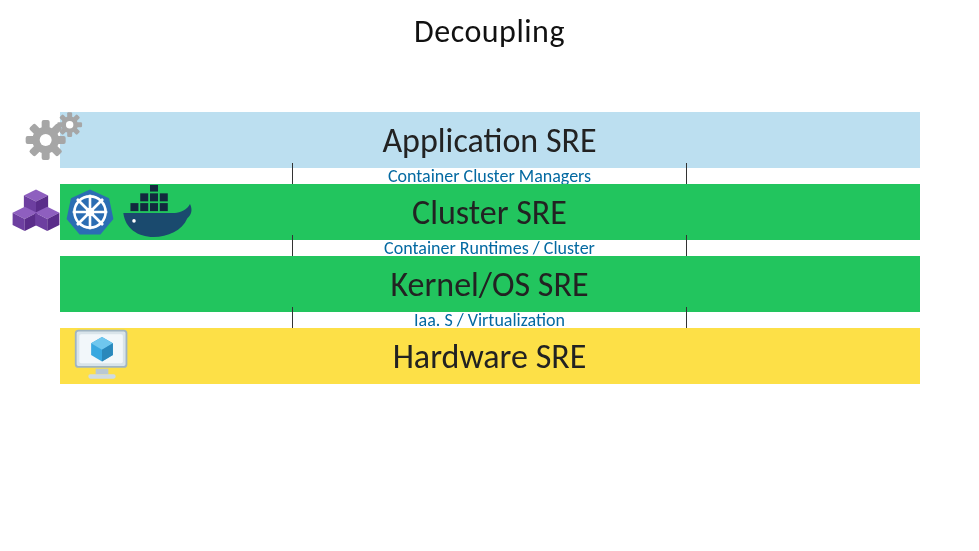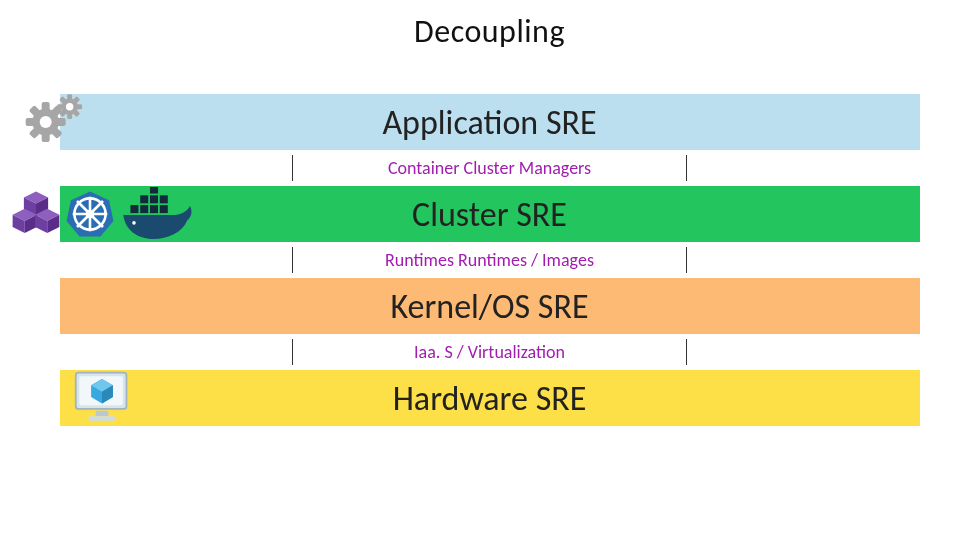--- a/index.html
+++ b/index.html
@@ -13,45 +13,45 @@
   .title {
     text-align: center;
     font-size: 32px;
     font-weight: 300;
     color: #111;
     padding-top: 12px;
     letter-spacing: 0.5px;
   }
   .stack {
     width: 860px;
-    margin: 43px auto 0 auto;
+    margin: 61px auto 0 auto;
     position: relative;
   }
   .layer {
     height: 56px;
     display: flex;
     align-items: center;
     justify-content: center;
     font-size: 34px;
     font-weight: 300;
     color: #222;
     position: relative;
   }
   .layer-app { background: #bcdff0; }
   .layer-cluster { background: #22c55e; }
-  .layer-kernel  { background: #fdba74; }
+  .layer-kernel  { background: #22c55e; }
   .layer-hw      { background: #fde047; }
   .sub {
     display: flex;
     align-items: center;
     justify-content: center;
     font-size: 18px;
     font-weight: 300;
-    color: #a21caf;
-    height: 36px;
+    color: #0369a1;
+    height: 16px;
     position: relative;
   }
   .sub .line-left, .sub .line-right {
     position: absolute;
     top: 50%;
     width: 1px;
     height: 26px;
     background: #333;
     transform: translateY(-50%);
   }
@@ -179,21 +179,21 @@
           <path d="M6 31 h58 c6 0 14 -4 17 -10 c3 6 2 12 -3 16 c-6 14 -22 21 -38 21 C22 58 8 48 6 31 Z" fill="#1a4a6e"></path>
           <circle cx="18" cy="40" r="2" fill="#fff"></circle>
         </svg>
       </span>
     </div>
     <span>Cluster SRE</span>
   </div>
 
   <div class="sub">
     <span class="line-left"></span>
-    <span>Runtimes Runtimes / Images</span>
+    <span>Container Runtimes / Cluster</span>
     <span class="line-right"></span>
   </div>
 
   <div class="layer layer-kernel">
     <span>Kernel/OS SRE</span>
   </div>
 
   <div class="sub">
     <span class="line-left"></span>
     <span>Iaa. S / Virtualization</span>

